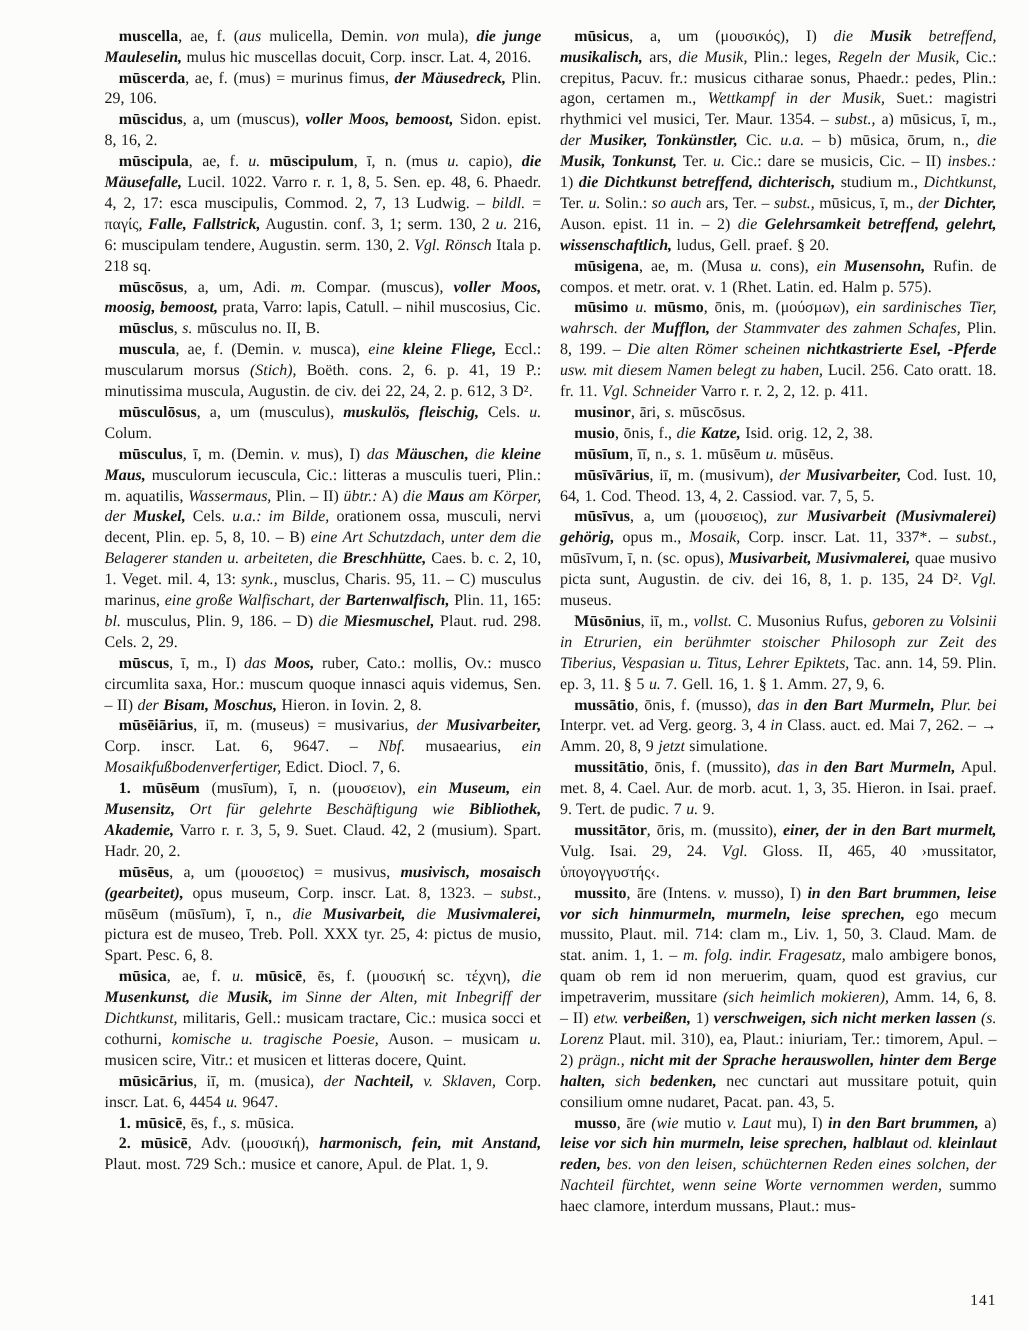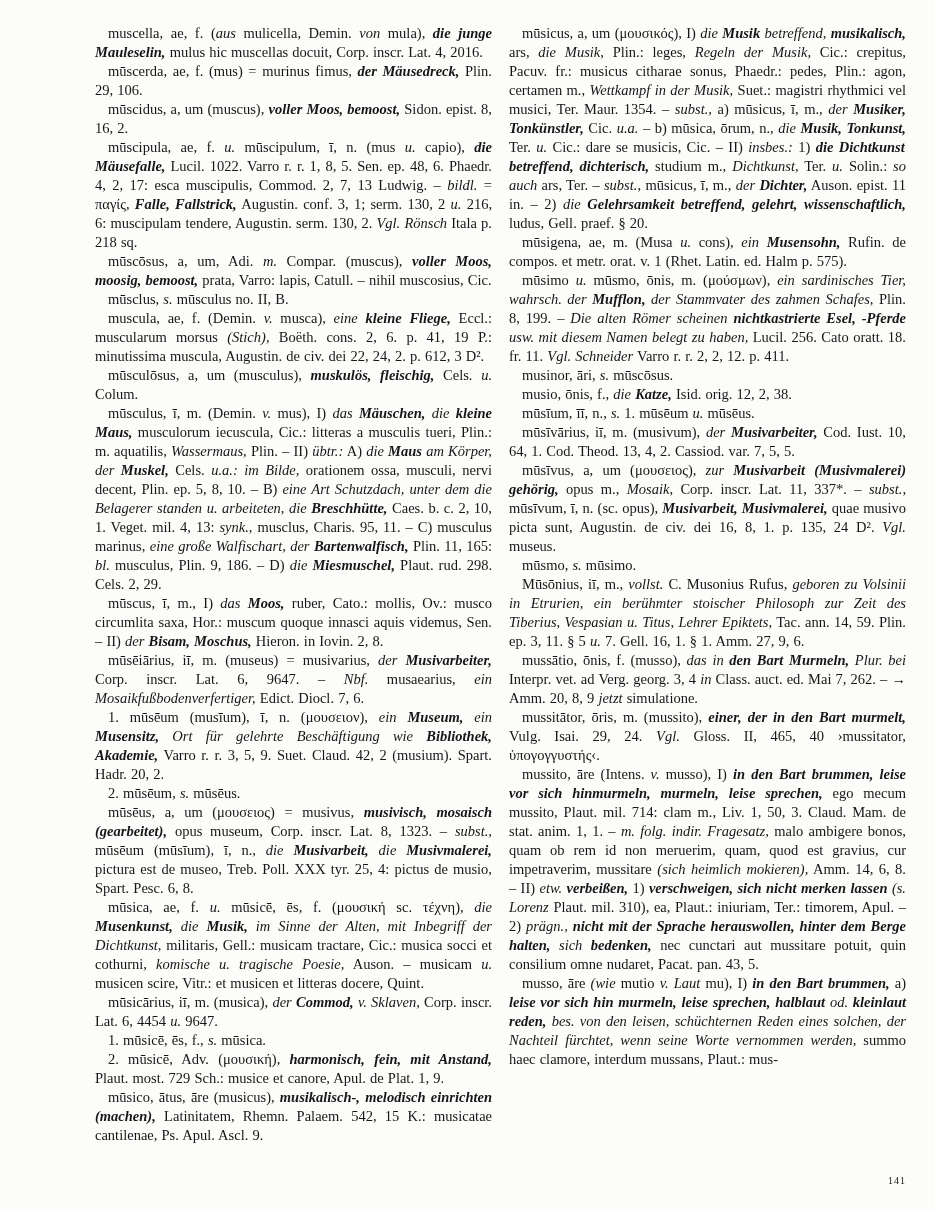--- a/index.html
+++ b/index.html
@@ -17,65 +17,63 @@
   }
   .column{width:397px;}
   .entry{
     margin:0;
     text-indent:13px;
     text-align:justify;
     font-size:14.5px;
     line-height:19px;
     word-spacing:0.5px;
   }
-  .entry .b{font-weight:400;}
+  .entry .b{font-weight:700;}
   .entry .i{font-style:italic;}
   .entry .bi{font-weight:700;font-style:italic;}
   .page-number{
     position:absolute;right:29px;top:1175px;
-    font-size:10px;letter-spacing:1px;
+    font-size:14px;letter-spacing:1px;
   }
 </style>
 </head>
 <body>
 
 <div class="page">
   <div class="columns">
     <div class="column">
         <p class="entry"><span class="b">muscella</span><span>, ae, f. (</span><span class="i">aus</span><span> mulicella, Demin. </span><span class="i">von</span><span> mula), </span><span class="bi">die junge Mauleselin,</span><span> mulus hic muscellas docuit, Corp. inscr. Lat. 4, 2016.</span></p>
         <p class="entry"><span class="b">mūscerda</span><span>, ae, f. (mus) = murinus fimus, </span><span class="bi">der Mäusedreck,</span><span> Plin. 29, 106.</span></p>
         <p class="entry"><span class="b">mūscidus</span><span>, a, um (muscus), </span><span class="bi">voller Moos, bemoost,</span><span> Sidon. epist. 8, 16, 2.</span></p>
         <p class="entry"><span class="b">mūscipula</span><span>, ae, f. </span><span class="i">u.</span><span> </span><span class="b">mūscipulum</span><span>, ī, n. (mus </span><span class="i">u.</span><span> capio), </span><span class="bi">die Mäusefalle,</span><span> Lucil. 1022. Varro r. r. 1, 8, 5. Sen. ep. 48, 6. Phaedr. 4, 2, 17: esca muscipulis, Commod. 2, 7, 13 Ludwig. – </span><span class="i">bildl.</span><span> = παγίς, </span><span class="bi">Falle, Fallstrick,</span><span> Augustin. conf. 3, 1; serm. 130, 2 </span><span class="i">u.</span><span> 216, 6: muscipulam tendere, Augustin. serm. 130, 2. </span><span class="i">Vgl. Rönsch</span><span> Itala p. 218 sq.</span></p>
         <p class="entry"><span class="b">mūscōsus</span><span>, a, um, Adi. </span><span class="i">m.</span><span> Compar. (muscus), </span><span class="bi">voller Moos, moosig, bemoost,</span><span> prata, Varro: lapis, Catull. – nihil muscosius, Cic.</span></p>
         <p class="entry"><span class="b">mūsclus</span><span>, </span><span class="i">s.</span><span> mūsculus no. II, B.</span></p>
         <p class="entry"><span class="b">muscula</span><span>, ae, f. (Demin. </span><span class="i">v.</span><span> musca), </span><span class="i">eine </span><span class="bi">kleine Fliege,</span><span> Eccl.: muscularum morsus </span><span class="i">(Stich),</span><span> Boëth. cons. 2, 6. p. 41, 19 P.: minutissima muscula, Augustin. de civ. dei 22, 24, 2. p. 612, 3 D².</span></p>
         <p class="entry"><span class="b">mūsculōsus</span><span>, a, um (musculus), </span><span class="bi">muskulös, fleischig,</span><span> Cels. </span><span class="i">u.</span><span> Colum.</span></p>
         <p class="entry"><span class="b">mūsculus</span><span>, ī, m. (Demin. </span><span class="i">v.</span><span> mus), I) </span><span class="i">das </span><span class="bi">Mäuschen, </span><span class="i">die </span><span class="bi">kleine Maus,</span><span> musculorum iecuscula, Cic.: litteras a musculis tueri, Plin.: m. aquatilis, </span><span class="i">Wassermaus,</span><span> Plin. – II) </span><span class="i">übtr.:</span><span> A) </span><span class="i">die </span><span class="bi">Maus </span><span class="i">am Körper, der </span><span class="bi">Muskel,</span><span> Cels. </span><span class="i">u.a.: im Bilde,</span><span> orationem ossa, musculi, nervi decent, Plin. ep. 5, 8, 10. – B) </span><span class="i">eine Art Schutzdach, unter dem die Belagerer standen u. arbeiteten, die </span><span class="bi">Breschhütte,</span><span> Caes. b. c. 2, 10, 1. Veget. mil. 4, 13: </span><span class="i">synk.,</span><span> musclus, Charis. 95, 11. – C) musculus marinus, </span><span class="i">eine große Walfischart, der </span><span class="bi">Bartenwalfisch,</span><span> Plin. 11, 165: </span><span class="i">bl.</span><span> musculus, Plin. 9, 186. – D) </span><span class="i">die </span><span class="bi">Miesmuschel,</span><span> Plaut. rud. 298. Cels. 2, 29.</span></p>
         <p class="entry"><span class="b">mūscus</span><span>, ī, m., I) </span><span class="i">das </span><span class="bi">Moos,</span><span> ruber, Cato.: mollis, Ov.: musco circumlita saxa, Hor.: muscum quoque innasci aquis videmus, Sen. – II) </span><span class="i">der </span><span class="bi">Bisam, Moschus,</span><span> Hieron. in Iovin. 2, 8.</span></p>
         <p class="entry"><span class="b">mūsēiārius</span><span>, iī, m. (museus) = musivarius, </span><span class="i">der </span><span class="bi">Musivarbeiter,</span><span> Corp. inscr. Lat. 6, 9647. – </span><span class="i">Nbf.</span><span> musaearius, </span><span class="i">ein Mosaikfußbodenverfertiger,</span><span> Edict. Diocl. 7, 6.</span></p>
         <p class="entry"><span class="b">1. mūsēum</span><span> (musīum), ī, n. (μουσειον), </span><span class="i">ein </span><span class="bi">Museum, </span><span class="i">ein </span><span class="bi">Musensitz, </span><span class="i">Ort für gelehrte Beschäftigung wie </span><span class="bi">Bibliothek, Akademie,</span><span> Varro r. r. 3, 5, 9. Suet. Claud. 42, 2 (musium). Spart. Hadr. 20, 2.</span></p>
-        <p class="entry"><span class="b">2. mūsēum</span><span>, </span><span class="i">s.</span><span> mūsēus.</span></p>
         <p class="entry"><span class="b">mūsēus</span><span>, a, um (μουσειος) = musivus, </span><span class="bi">musivisch, mosaisch (gearbeitet),</span><span> opus museum, Corp. inscr. Lat. 8, 1323. – </span><span class="i">subst.,</span><span> mūsēum (mūsīum), ī, n., </span><span class="i">die </span><span class="bi">Musivarbeit, </span><span class="i">die </span><span class="bi">Musivmalerei,</span><span> pictura est de museo, Treb. Poll. XXX tyr. 25, 4: pictus de musio, Spart. Pesc. 6, 8.</span></p>
         <p class="entry"><span class="b">mūsica</span><span>, ae, f. </span><span class="i">u.</span><span> </span><span class="b">mūsicē</span><span>, ēs, f. (μουσική sc. τέχνη), </span><span class="i">die </span><span class="bi">Musenkunst, </span><span class="i">die </span><span class="bi">Musik, </span><span class="i">im Sinne der Alten, mit Inbegriff der Dichtkunst,</span><span> militaris, Gell.: musicam tractare, Cic.: musica socci et cothurni, </span><span class="i">komische u. tragische Poesie,</span><span> Auson. – musicam </span><span class="i">u.</span><span> musicen scire, Vitr.: et musicen et litteras docere, Quint.</span></p>
-        <p class="entry"><span class="b">mūsicārius</span><span>, iī, m. (musica), </span><span class="i">der </span><span class="bi">Commod, </span><span class="i">v. Sklaven,</span><span> Corp. inscr. Lat. 6, 4454 </span><span class="i">u.</span><span> 9647.</span></p>
+        <p class="entry"><span class="b">mūsicārius</span><span>, iī, m. (musica), </span><span class="i">der </span><span class="bi">Nachteil, </span><span class="i">v. Sklaven,</span><span> Corp. inscr. Lat. 6, 4454 </span><span class="i">u.</span><span> 9647.</span></p>
         <p class="entry"><span class="b">1. mūsicē</span><span>, ēs, f., </span><span class="i">s.</span><span> mūsica.</span></p>
         <p class="entry"><span class="b">2. mūsicē</span><span>, Adv. (μουσική), </span><span class="bi">harmonisch, fein, mit Anstand,</span><span> Plaut. most. 729 Sch.: musice et canore, Apul. de Plat. 1, 9.</span></p>
-        <p class="entry"><span class="b">mūsico</span><span>, ātus, āre (musicus), </span><span class="bi">musikalisch-, melodisch einrichten (machen),</span><span> Latinitatem, Rhemn. Palaem. 542, 15 K.: musicatae cantilenae, Ps. Apul. Ascl. 9.</span></p>
       </div>
     <div class="column">
         <p class="entry"><span class="b">mūsicus</span><span>, a, um (μουσικός), I) </span><span class="i">die </span><span class="bi">Musik </span><span class="i">betreffend, </span><span class="bi">musikalisch,</span><span> ars, </span><span class="i">die Musik,</span><span> Plin.: leges, </span><span class="i">Regeln der Musik,</span><span> Cic.: crepitus, Pacuv. fr.: musicus citharae sonus, Phaedr.: pedes, Plin.: agon, certamen m., </span><span class="i">Wettkampf in der Musik,</span><span> Suet.: magistri rhythmici vel musici, Ter. Maur. 1354. – </span><span class="i">subst.,</span><span> a) mūsicus, ī, m., </span><span class="i">der </span><span class="bi">Musiker, Tonkünstler,</span><span> Cic. </span><span class="i">u.a.</span><span> – b) mūsica, ōrum, n., </span><span class="i">die </span><span class="bi">Musik, Tonkunst,</span><span> Ter. </span><span class="i">u.</span><span> Cic.: dare se musicis, Cic. – II) </span><span class="i">insbes.:</span><span> 1) </span><span class="bi">die Dichtkunst betreffend, dichterisch,</span><span> studium m., </span><span class="i">Dichtkunst,</span><span> Ter. </span><span class="i">u.</span><span> Solin.: </span><span class="i">so auch</span><span> ars, Ter. – </span><span class="i">subst.,</span><span> mūsicus, ī, m., </span><span class="i">der </span><span class="bi">Dichter,</span><span> Auson. epist. 11 in. – 2) </span><span class="i">die </span><span class="bi">Gelehrsamkeit betreffend, gelehrt, wissenschaftlich,</span><span> ludus, Gell. praef. § 20.</span></p>
         <p class="entry"><span class="b">mūsigena</span><span>, ae, m. (Musa </span><span class="i">u.</span><span> cons), </span><span class="i">ein </span><span class="bi">Musensohn,</span><span> Rufin. de compos. et metr. orat. v. 1 (Rhet. Latin. ed. Halm p. 575).</span></p>
         <p class="entry"><span class="b">mūsimo</span><span> </span><span class="i">u.</span><span> </span><span class="b">mūsmo</span><span>, ōnis, m. (μούσμων), </span><span class="i">ein sardinisches Tier, wahrsch. der </span><span class="bi">Mufflon, </span><span class="i">der Stammvater des zahmen Schafes,</span><span> Plin. 8, 199. – </span><span class="i">Die alten Römer scheinen </span><span class="bi">nichtkastrierte Esel, -Pferde </span><span class="i">usw. mit diesem Namen belegt zu haben,</span><span> Lucil. 256. Cato oratt. 18. fr. 11. </span><span class="i">Vgl. Schneider</span><span> Varro r. r. 2, 2, 12. p. 411.</span></p>
         <p class="entry"><span class="b">musinor</span><span>, āri, </span><span class="i">s.</span><span> mūscōsus.</span></p>
         <p class="entry"><span class="b">musio</span><span>, ōnis, f., </span><span class="i">die </span><span class="bi">Katze,</span><span> Isid. orig. 12, 2, 38.</span></p>
         <p class="entry"><span class="b">mūsīum</span><span>, īī, n., </span><span class="i">s.</span><span> 1. mūsēum </span><span class="i">u.</span><span> mūsēus.</span></p>
         <p class="entry"><span class="b">mūsīvārius</span><span>, iī, m. (musivum), </span><span class="i">der </span><span class="bi">Musivarbeiter,</span><span> Cod. Iust. 10, 64, 1. Cod. Theod. 13, 4, 2. Cassiod. var. 7, 5, 5.</span></p>
         <p class="entry"><span class="b">mūsīvus</span><span>, a, um (μουσειος), </span><span class="i">zur </span><span class="bi">Musivarbeit (Musivmalerei) gehörig,</span><span> opus m., </span><span class="i">Mosaik,</span><span> Corp. inscr. Lat. 11, 337*. – </span><span class="i">subst.,</span><span> mūsīvum, ī, n. (sc. opus), </span><span class="bi">Musivarbeit, Musivmalerei,</span><span> quae musivo picta sunt, Augustin. de civ. dei 16, 8, 1. p. 135, 24 D². </span><span class="i">Vgl.</span><span> museus.</span></p>
-        <p class="entry"><span class="b">mūsmo</span><span>, </span><span class="i">s.</span><span> mūsimo.</span></p>
         <p class="entry"><span class="b">Mūsōnius</span><span>, iī, m., </span><span class="i">vollst.</span><span> C. Musonius Rufus, </span><span class="i">geboren zu Volsinii in Etrurien, ein berühmter stoischer Philosoph zur Zeit des Tiberius, Vespasian u. Titus, Lehrer Epiktets,</span><span> Tac. ann. 14, 59. Plin. ep. 3, 11. § 5 </span><span class="i">u.</span><span> 7. Gell. 16, 1. § 1. Amm. 27, 9, 6.</span></p>
         <p class="entry"><span class="b">mussātio</span><span>, ōnis, f. (musso), </span><span class="i">das in </span><span class="bi">den Bart Murmeln, </span><span class="i">Plur. bei</span><span> Interpr. vet. ad Verg. georg. 3, 4 </span><span class="i">in</span><span> Class. auct. ed. Mai 7, 262. – → Amm. 20, 8, 9 </span><span class="i">jetzt</span><span> simulatione.</span></p>
+        <p class="entry"><span class="b">mussitātio</span><span>, ōnis, f. (mussito), </span><span class="i">das in </span><span class="bi">den Bart Murmeln,</span><span> Apul. met. 8, 4. Cael. Aur. de morb. acut. 1, 3, 35. Hieron. in Isai. praef. 9. Tert. de pudic. 7 </span><span class="i">u.</span><span> 9.</span></p>
         <p class="entry"><span class="b">mussitātor</span><span>, ōris, m. (mussito), </span><span class="bi">einer, der in den Bart murmelt,</span><span> Vulg. Isai. 29, 24. </span><span class="i">Vgl.</span><span> Gloss. II, 465, 40 ›mussitator, ὑπογογγυστής‹.</span></p>
         <p class="entry"><span class="b">mussito</span><span>, āre (Intens. </span><span class="i">v.</span><span> musso), I) </span><span class="bi">in den Bart brummen, leise vor sich hinmurmeln, murmeln, leise sprechen,</span><span> ego mecum mussito, Plaut. mil. 714: clam m., Liv. 1, 50, 3. Claud. Mam. de stat. anim. 1, 1. – </span><span class="i">m. folg. indir. Fragesatz,</span><span> malo ambigere bonos, quam ob rem id non meruerim, quam, quod est gravius, cur impetraverim, mussitare </span><span class="i">(sich heimlich mokieren),</span><span> Amm. 14, 6, 8. – II) </span><span class="i">etw. </span><span class="bi">verbeißen,</span><span> 1) </span><span class="bi">verschweigen, sich nicht merken lassen </span><span class="i">(s. Lorenz</span><span> Plaut. mil. 310), ea, Plaut.: iniuriam, Ter.: timorem, Apul. – 2) </span><span class="i">prägn., </span><span class="bi">nicht mit der Sprache herauswollen, hinter dem Berge halten, </span><span class="i">sich </span><span class="bi">bedenken,</span><span> nec cunctari aut mussitare potuit, quin consilium omne nudaret, Pacat. pan. 43, 5.</span></p>
         <p class="entry"><span class="b">musso</span><span>, āre </span><span class="i">(wie </span><span>mutio </span><span class="i">v. Laut </span><span>mu), I) </span><span class="bi">in den Bart brummen,</span><span> a) </span><span class="bi">leise vor sich hin murmeln, leise sprechen, halblaut </span><span class="i">od. </span><span class="bi">kleinlaut reden, </span><span class="i">bes. von den leisen, schüchternen Reden eines solchen, der Nachteil fürchtet, wenn seine Worte vernommen werden,</span><span> summo haec clamore, interdum mussans, Plaut.: mus-</span></p>
       </div>
   </div>
   <div class="page-number">141</div>
 </div>
 
 </body></html>

